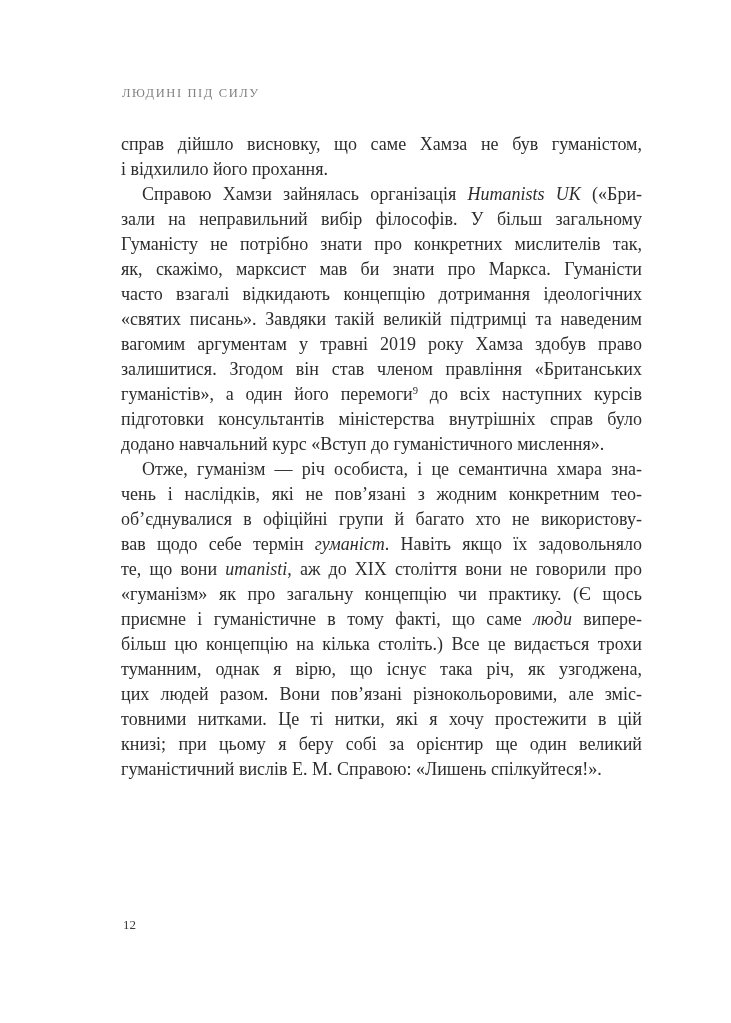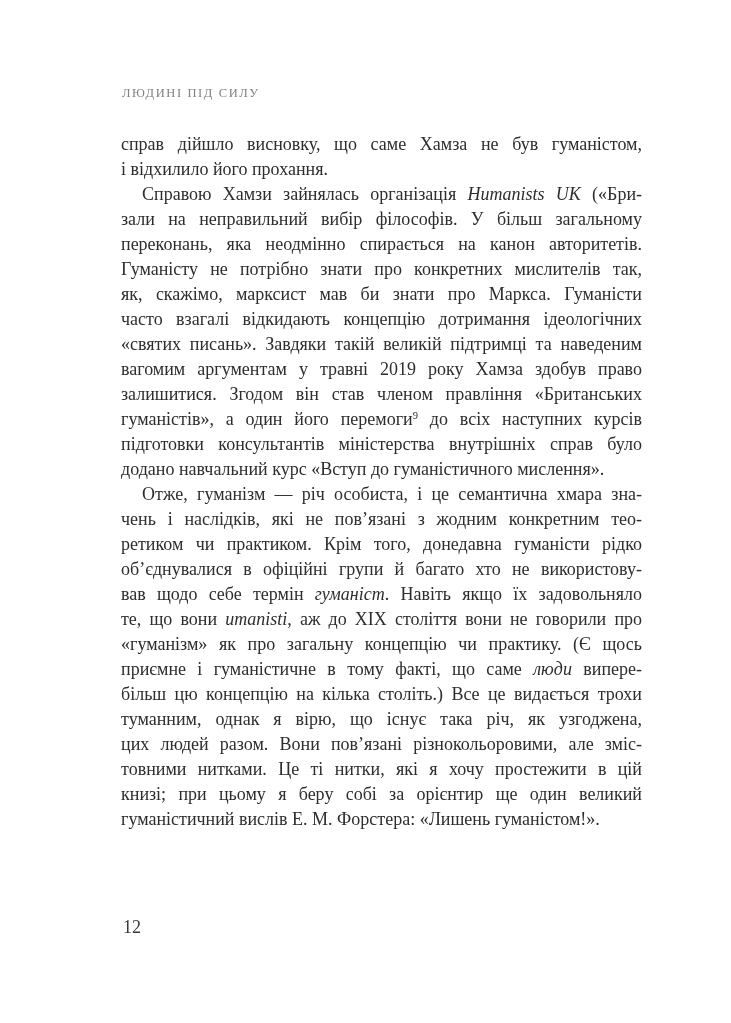--- a/index.html
+++ b/index.html
@@ -52,55 +52,53 @@
     font-size: 10.5px;
     line-height: 0;
     position: relative;
     top: -6px;
     vertical-align: baseline;
   }
   .page-number {
     position: absolute;
     left: 123px;
     top: 917px;
-    font-size: 18px;
+    font-size: 13px;
     color: #3a3a3a;
   }
 </style>
 </head>
 <body>
 
 <div class="page">
   <div class="running-head">ЛЮДИНІ ПІД СИЛУ</div>
 
   <div class="body-text" id="body-text">
       <div class="line just"><span>справ дійшло висновку, що саме Хамза не був гуманістом,</span></div>
       <div class="line"><span>і відхилило його прохання.</span></div>
       <div class="line just indent"><span>Справою Хамзи зайнялась організація </span><i>Humanists UK</i><span> («Бри-</span></div>
       <div class="line just"><span>зали на неправильний вибір філософів. У більш загальному</span></div>
-      <div class="line just"><span>переконань, яка неодмінно спирається на канон авторитетів.</span></div>
       <div class="line just"><span>Гуманісту не потрібно знати про конкретних мислителів так,</span></div>
       <div class="line just"><span>як, скажімо, марксист мав би знати про Маркса. Гуманісти</span></div>
       <div class="line just"><span>часто взагалі відкидають концепцію дотримання ідеологічних</span></div>
       <div class="line just"><span>«святих писань». Завдяки такій великій підтримці та наведеним</span></div>
       <div class="line just"><span>вагомим аргументам у травні 2019 року Хамза здобув право</span></div>
       <div class="line just"><span>залишитися. Згодом він став членом правління «Британських</span></div>
       <div class="line just"><span>гуманістів», а один його перемоги</span><sup>9</sup><span> до всіх наступних курсів</span></div>
       <div class="line just"><span>підготовки консультантів міністерства внутрішніх справ було</span></div>
       <div class="line"><span>додано навчальний курс «Вступ до гуманістичного мислення».</span></div>
       <div class="line just indent"><span>Отже, гуманізм — річ особиста, і це семантична хмара зна-</span></div>
       <div class="line just"><span>чень і наслідків, які не пов’язані з жодним конкретним тео-</span></div>
-      <div class="line just"><span>ретиком чи практиком. Крім того, донедавна гуманісти рідко</span></div>
       <div class="line just"><span>об’єднувалися в офіційні групи й багато хто не використову-</span></div>
       <div class="line just"><span>вав щодо себе термін </span><i>гуманіст</i><span>. Навіть якщо їх задовольняло</span></div>
       <div class="line just"><span>те, що вони </span><i>umanisti</i><span>, аж до XIX століття вони не говорили про</span></div>
       <div class="line just"><span>«гуманізм» як про загальну концепцію чи практику. (Є щось</span></div>
       <div class="line just"><span>приємне і гуманістичне в тому факті, що саме </span><i>люди</i><span> випере-</span></div>
       <div class="line just"><span>більш цю концепцію на кілька століть.) Все це видається трохи</span></div>
       <div class="line just"><span>туманним, однак я вірю, що існує така річ, як узгоджена,</span></div>
       <div class="line just"><span>цих людей разом. Вони пов’язані різнокольоровими, але зміс-</span></div>
       <div class="line just"><span>товними нитками. Це ті нитки, які я хочу простежити в цій</span></div>
       <div class="line just"><span>книзі; при цьому я беру собі за орієнтир ще один великий</span></div>
-      <div class="line"><span>гуманістичний вислів Е. М. Форстера: «Лишень гуманістом!».</span></div>
+      <div class="line"><span>гуманістичний вислів Е. М. Справою: «Лишень спілкуйтеся!».</span></div>
     </div>
 
   <div class="page-number">12</div>
 </div>
 
 </body></html>

